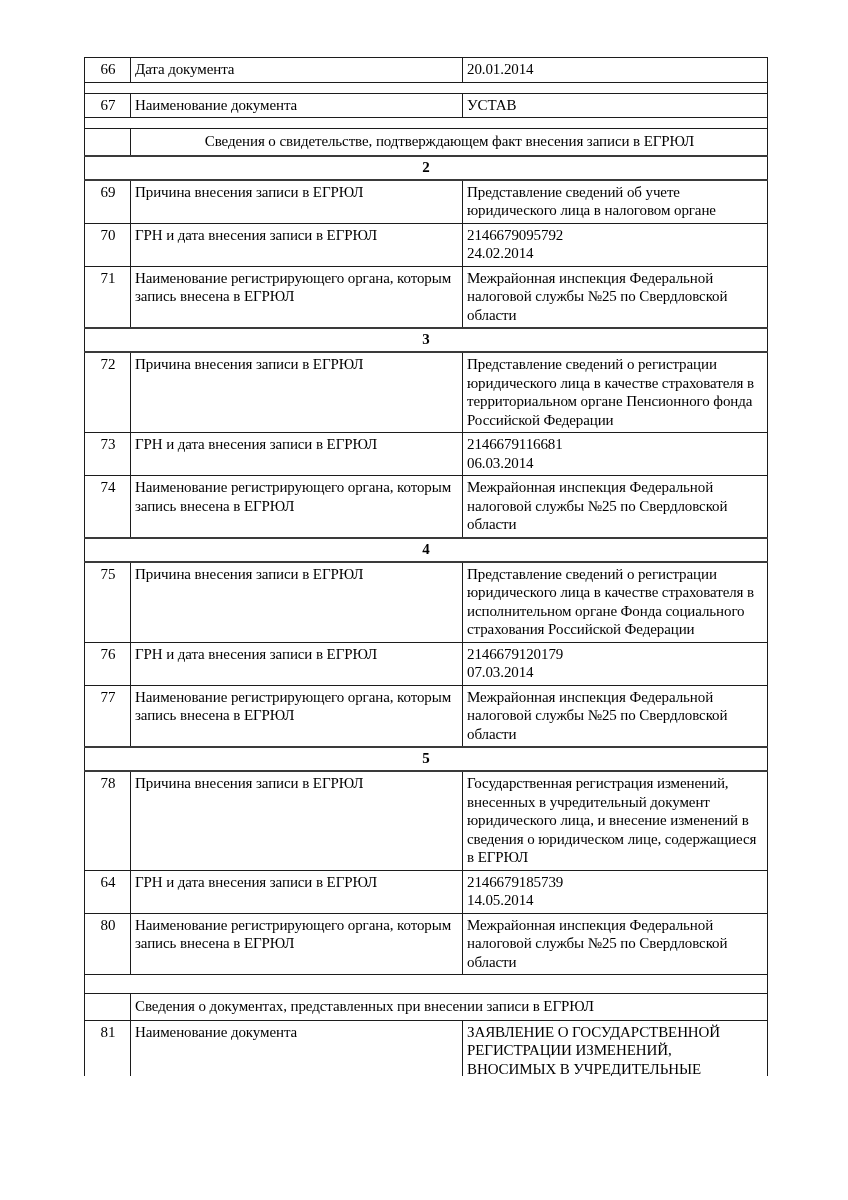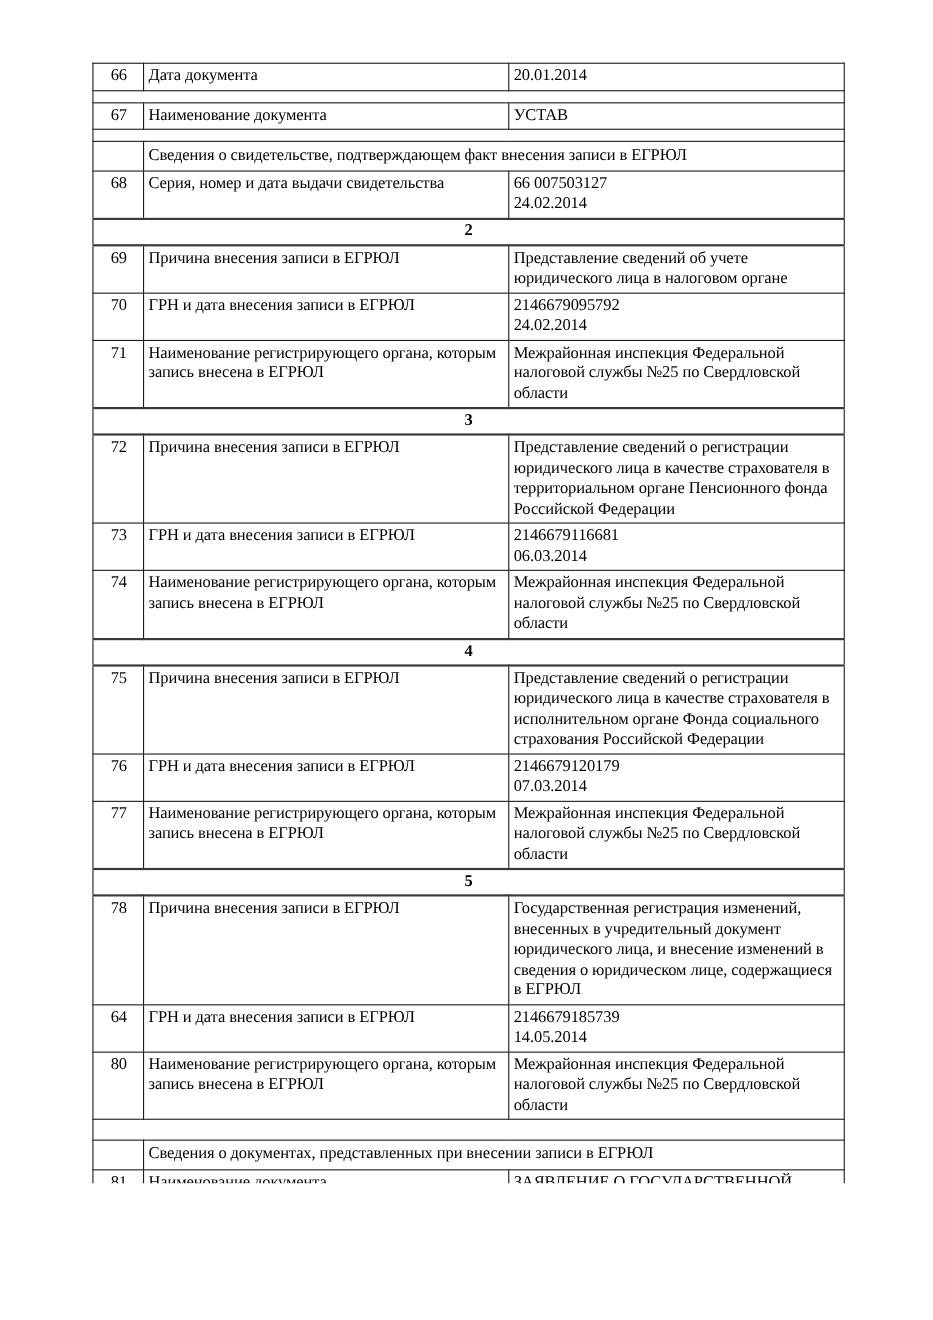--- a/index.html
+++ b/index.html
@@ -50,21 +50,21 @@
     font-weight: bold;
     padding: 1px 0 2px 0;
     line-height: 19px;
     border-top: 2px solid #3a3a3a;
     border-bottom: 2px solid #3a3a3a;
   }
   tr.section td {
     padding-top: 3px;
     padding-bottom: 4px;
   }
-  td.section-cell.center { text-align: left; }
+  td.section-cell.center { text-align: center; }
   td.section-cell.left   { text-align: left; }
 
   .footer {
     position: absolute;
     left: 0;
     top: 1132px;
     width: 848px;
     font-size: 11.5px;
     line-height: 13.5px;
     color: #111111;
@@ -115,26 +115,20 @@
           <td class="num">67</td>
           <td class="label">Наименование документа</td>
           <td class="value">УСТАВ</td>
         </tr>
         <tr class="spacer">
           <td colspan="3" style="height: 10px;"></td>
         </tr>
         <tr class="section">
           <td class="num"></td>
           <td colspan="2" class="section-cell center">Сведения о свидетельстве, подтверждающем факт внесения записи в ЕГРЮЛ</td>
-        </tr>
-        <tr>
-          <td class="num">68</td>
-          <td class="label">Серия, номер и дата выдачи свидетельства</td>
-          <td class="value">66 007503127
-24.02.2014</td>
         </tr>
         <tr class="group">
           <td colspan="3">2</td>
         </tr>
         <tr>
           <td class="num">69</td>
           <td class="label">Причина внесения записи в ЕГРЮЛ</td>
           <td class="value">Представление сведений об учете юридического лица в налоговом органе</td>
         </tr>
         <tr>

